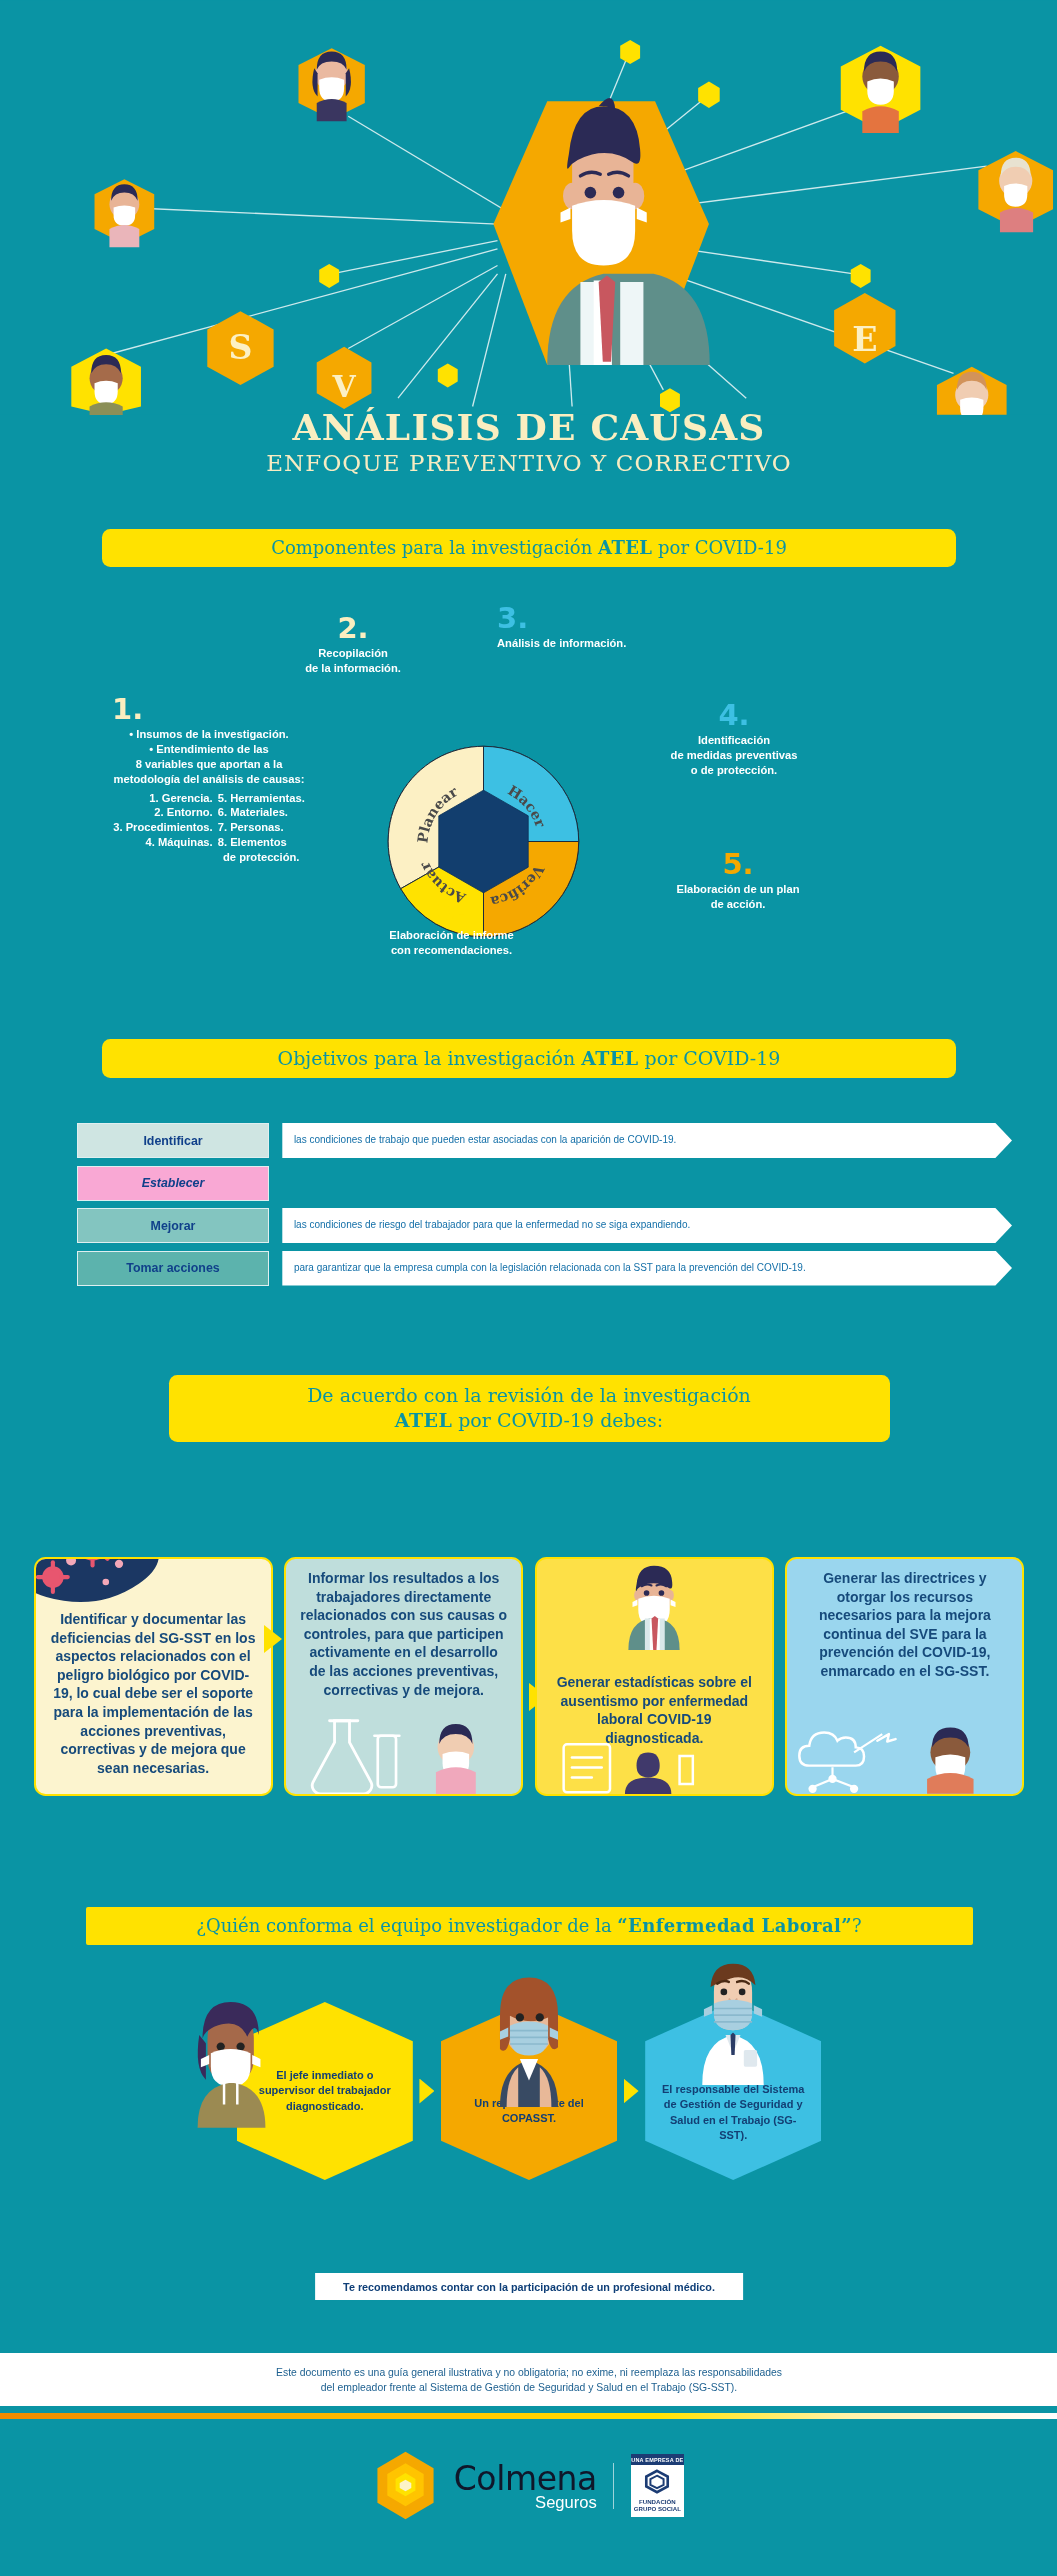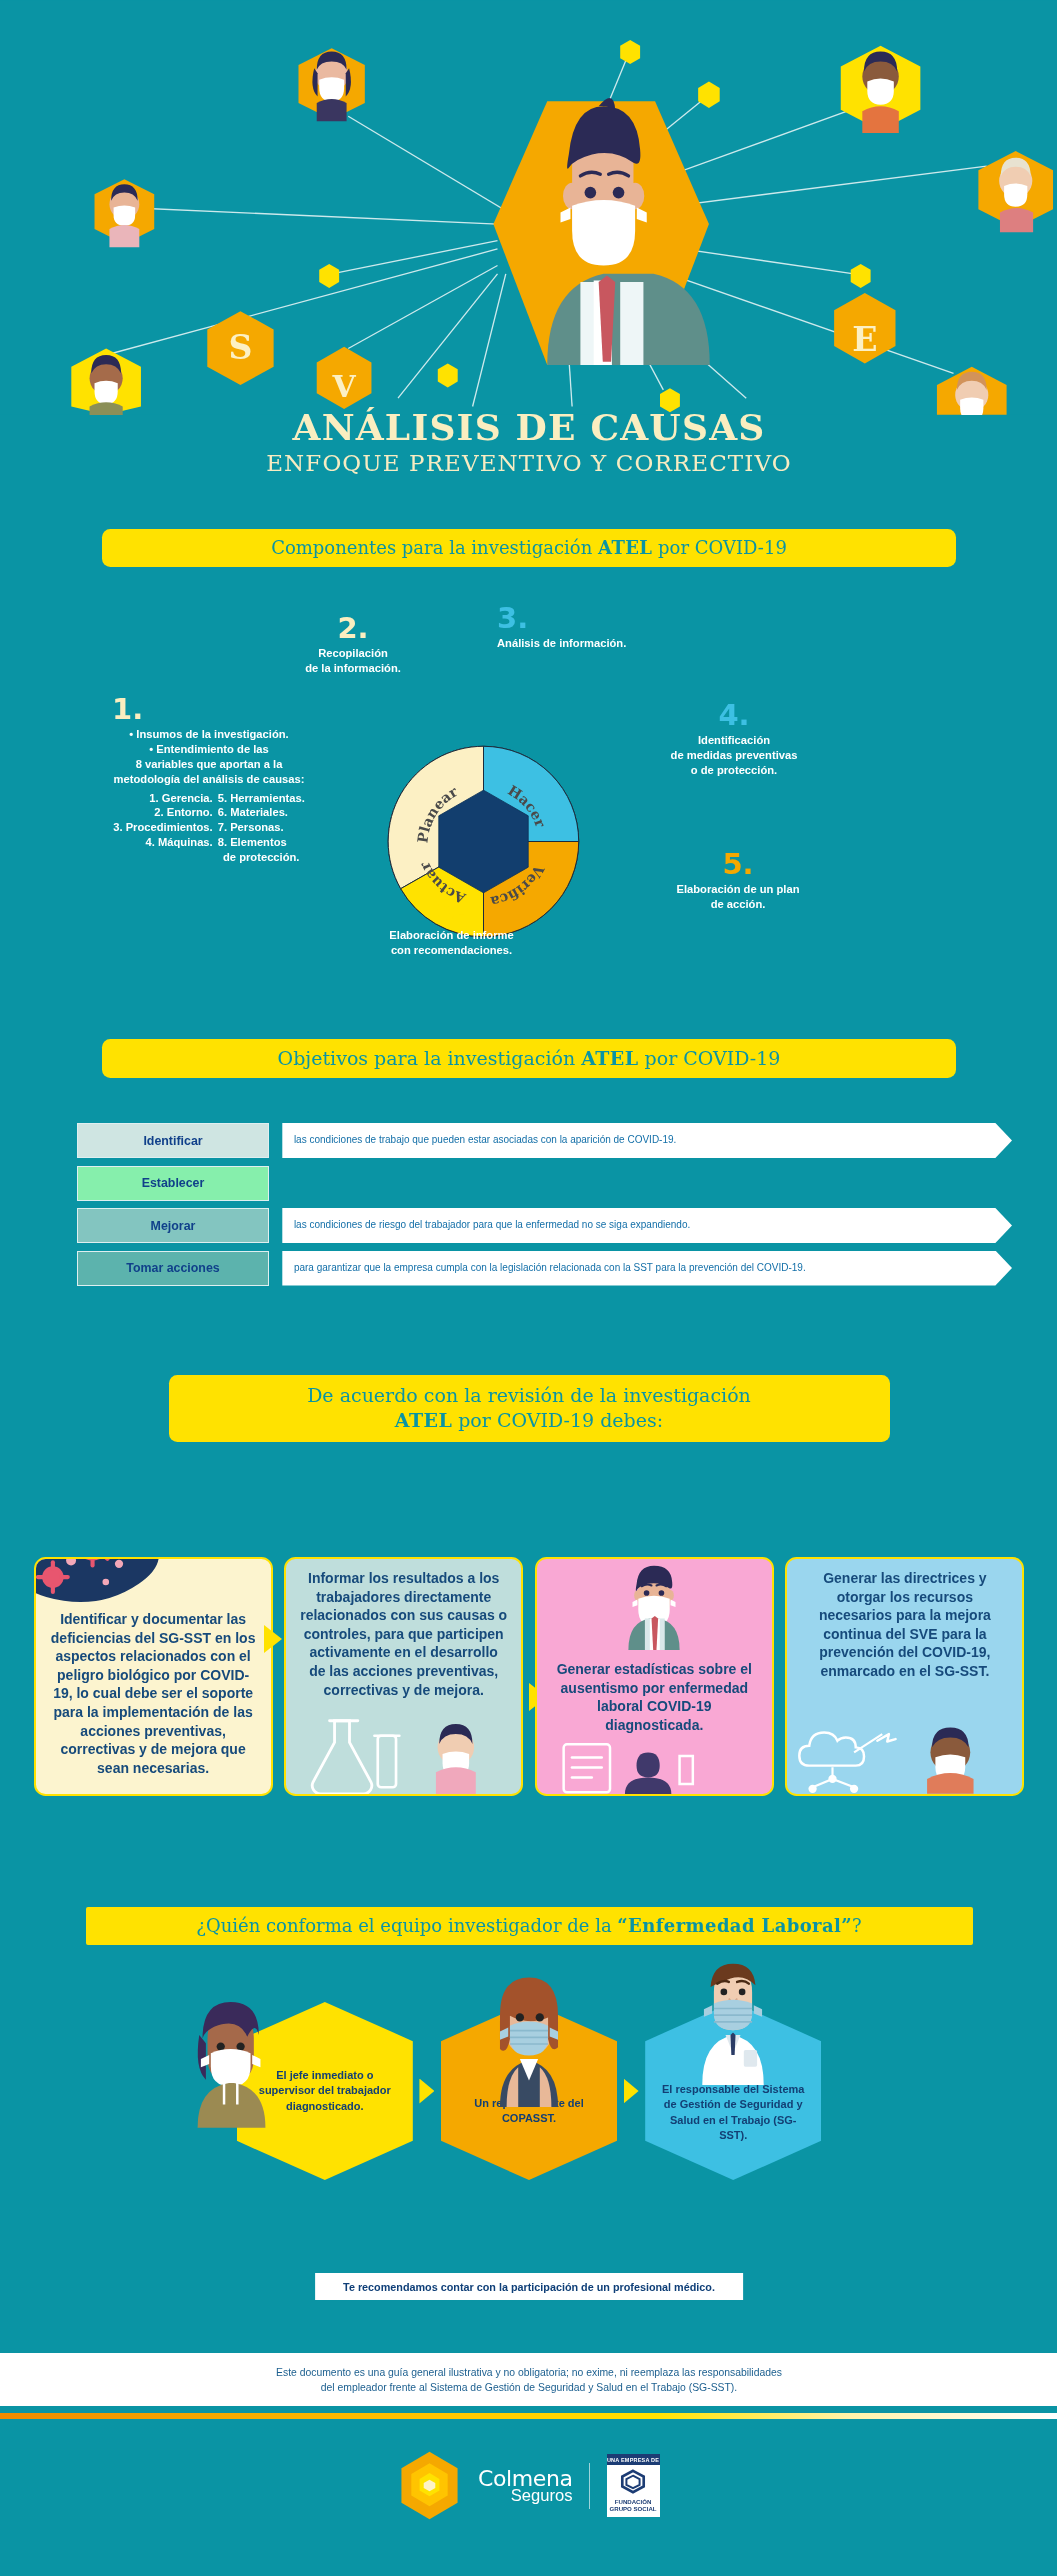--- a/index.html
+++ b/index.html
@@ -134,21 +134,21 @@
   }
   .disclaimer {
     position: absolute; top: 2353px; left: 0; width: 100%;
     background: #ffffff; padding: 11.6px 50px 10px;
     text-align: center; color: #1c5f8f; font-size: 10.4px; line-height: 1.5;
   }
   .grad-bar { position: absolute; top: 2413px; left: 0; width: 100%; height: 5.8px;
     background: linear-gradient(to right, #f08a00 0%, #f5a800 20%, #ffc400 40%, #ffe200 62%, #fff3a8 80%, #ffffff 100%); }
   .logo-area { position: absolute; top: 2450px; left: 0; width: 100%;
     display:flex; align-items:center; justify-content:center; gap: 16.6px; }
-  .logo-word { color:#ffffff; font-size: 22px; font-family:"DejaVu Sans", sans-serif; letter-spacing:-0.4px; }
+  .logo-word { color:#0f172a; font-size: 33px; font-family:"DejaVu Sans", sans-serif; letter-spacing:-0.4px; }
   .logo-sub { color:#fff; font-size: 16.6px; text-align:right; margin-top:-5px; }
   .fgs {
     width: 53px; background:#fff; text-align:center;
   }
   .fgs .fgs-top { background:#1c3c74; color:#fff; font-size:5.5px; font-weight:bold; padding:2.5px 0; letter-spacing:0.2px; }
   .fgs .fgs-bot { color:#1c3c74; font-size:6.1px; font-weight:bold; line-height:1.12; padding:2.5px 0 4.1px; }
   .divider-v { width:0.8px; height:46px; background:rgba(255,255,255,.6); }
 </style>
 </head>
 <body>
@@ -380,21 +380,21 @@
   </div>
 
   <div class="obj-sec">
     <div class="obj-row">
       <div class="obj-key" style="background:#cfe5e2;">Identificar</div>
       <div class="obj-val-wrap">
         <div class="obj-val">las condiciones de trabajo que pueden estar asociadas con la aparición de COVID-19.</div>
       </div>
     </div>
     <div class="obj-row">
-      <div class="obj-key" style="background:#86efac;">Establecer</div>
+      <div class="obj-key" style="background:#f9a8d4;font-style:italic;">Establecer</div>
     </div>
     <div class="obj-row">
       <div class="obj-key" style="background:#83c5c0;">Mejorar</div>
       <div class="obj-val-wrap">
         <div class="obj-val">las condiciones de riesgo del trabajador para que la enfermedad no se siga expandiendo.</div>
       </div>
     </div>
     <div class="obj-row">
       <div class="obj-key" style="background:#5cb3ad;">Tomar acciones</div>
       <div class="obj-val-wrap">
@@ -461,21 +461,21 @@
           <path d="M170 36 q0-24 20-24 q20 0 20 24 q-5-12-20-12 q-15 0-20 12z" fill="#2b2a55"></path>
           <path d="M174 48 q16-6 32 0 l0 11 q0 16-16 16 q-16 0-16-16z" fill="#fff"></path>
           <path d="M166 70 q24-12 48 0 l0 26 l-48 0z" fill="#f0a8bc"></path>
         </svg>
       </div>
 
       <div class="abs" style="left:529px; top:126px;">
         <div class="arrow-y" style="position:static;"></div>
       </div>
 
-      <div class="card" style="background:#f9a8d4;">
+      <div class="card" style="background:#fde047;gap:13px;">
         <svg style="display:block; margin:5px auto 0; z-index:3; position:relative;" width="108" height="86" viewBox="0 0 130 104">
           <path d="M46 26 q0-22 19-22 q19 0 19 22 l0 22 q0 18-19 18 q-19 0-19-18z" fill="#e8b496"></path>
           <ellipse cx="46" cy="38" rx="5" ry="7" fill="#e8b496"></ellipse>
             <ellipse cx="84" cy="38" rx="5" ry="7" fill="#e8b496"></ellipse>
           <path d="M44 24 q2-22 21-22 q21 0 22 20 q1 10-4 7 q-12-8-26-5 q-11 3-13 8 q-2 3 0-8z" fill="#2b2a55"></path>
           <circle cx="56" cy="35" r="3.4" fill="#2b2a55"></circle>
             <circle cx="74" cy="35" r="3.4" fill="#2b2a55"></circle>
           <path d="M50 27 q6-4 12-1" stroke="#2b2a55" stroke-width="2.4" fill="none" stroke-linecap="round"></path>
           <path d="M68 26 q6-3 12 1" stroke="#2b2a55" stroke-width="2.4" fill="none" stroke-linecap="round"></path>
           <path d="M46 42 q19-7 38 0 l0 13 q0 20-19 20 q-19 0-19-20z" fill="#fff"></path>

